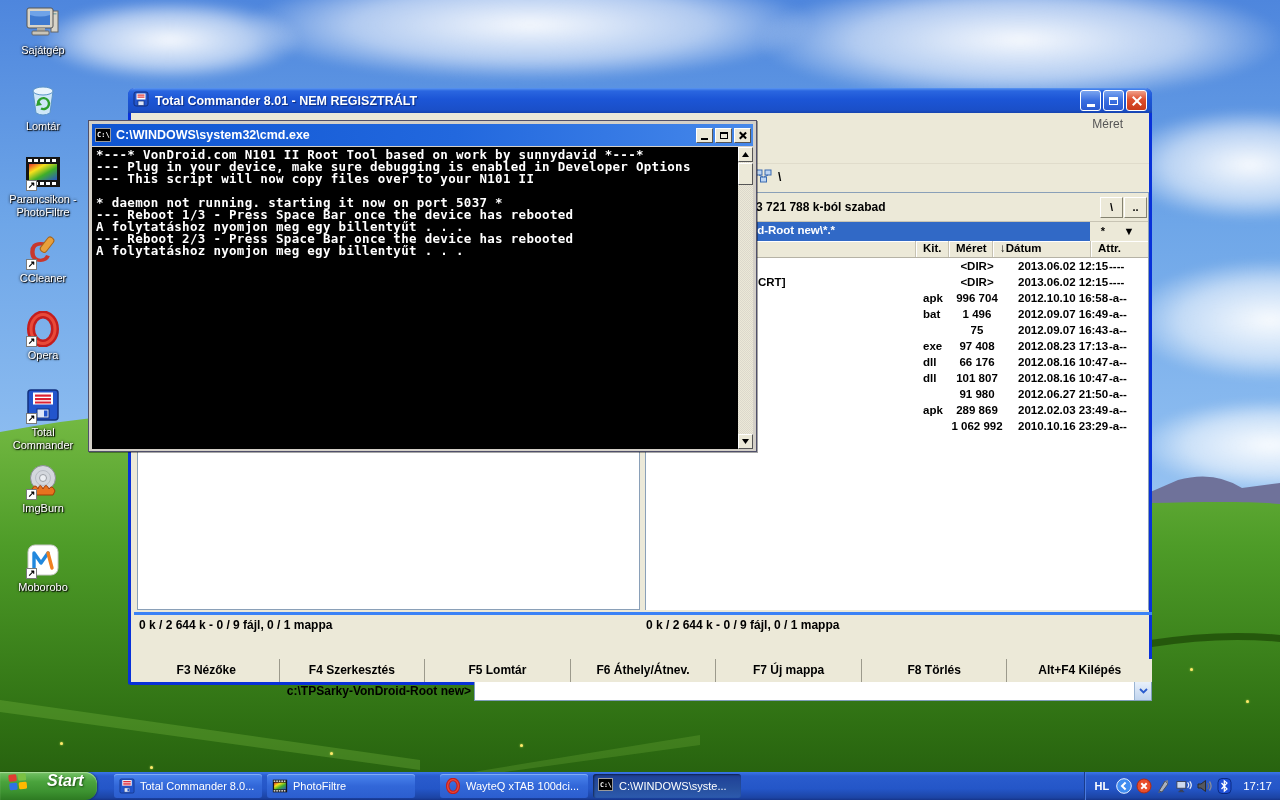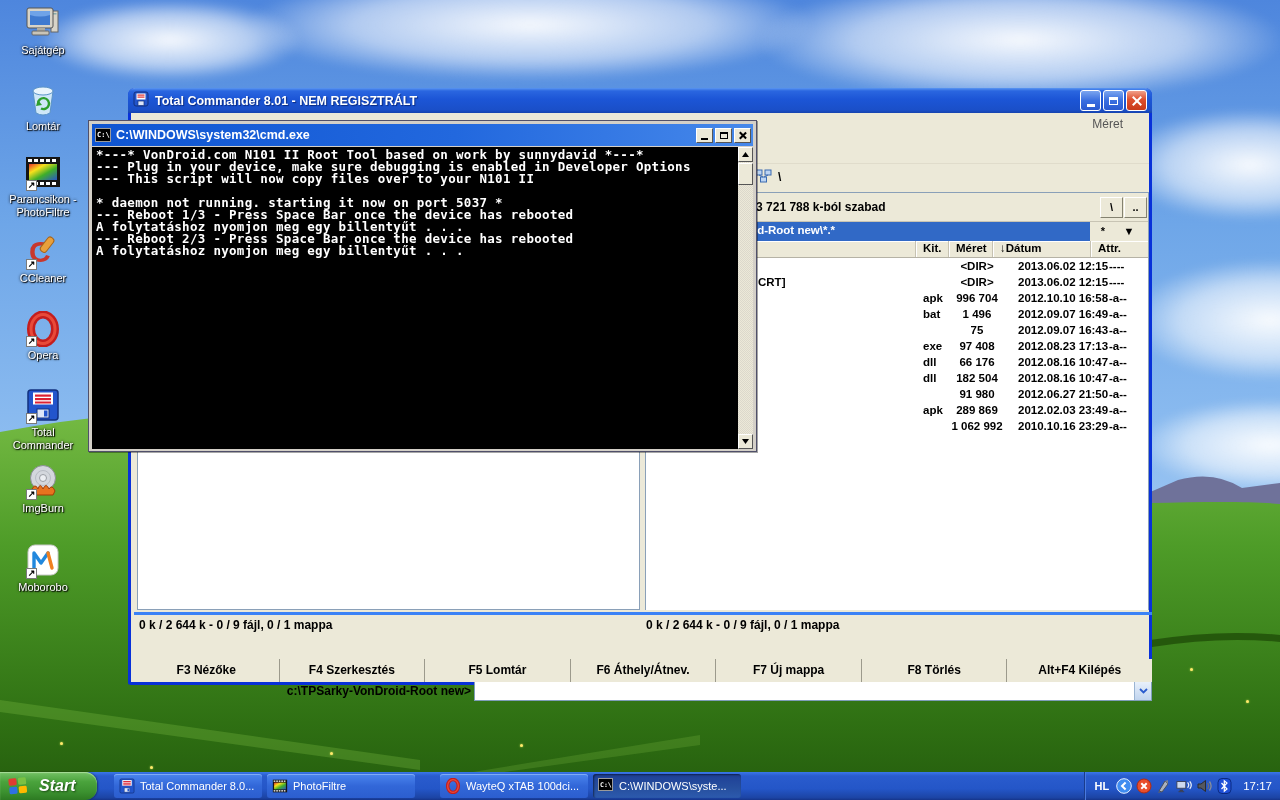--- a/index.html
+++ b/index.html
@@ -94,21 +94,21 @@
   .sb-btn { width:15px; height:15px; background:#ece9d8; border:1px solid; border-color:#fff #555 #555 #fff; display:flex; align-items:center; justify-content:center; }
   .sb-btn svg { display:block; }
   #sb-thumb { width:15px; height:22px; background:#ece9d8; border:1px solid; border-color:#fff #555 #555 #fff; margin-top:1px; }
   #sb-spacer { flex:1; }
 
   
   #taskbar { position:absolute; left:0; top:772px; width:1280px; height:28px; z-index:10;
     background:linear-gradient(180deg,#3a77e8 0%,#2a5ccd 14%,#2456c8 60%,#1c44a4 92%,#15348a 100%); }
   #start-button { position:absolute; left:0; top:0; width:97px; height:28px; border-radius:0 12px 12px 0;
     background:linear-gradient(180deg,#74c266 0%,#4aa33c 35%,#3c9230 70%,#2d7a22 100%);
-    box-shadow:inset 0 1px 1px #a9dd9a, 1px 0 2px rgba(0,0,0,.4); display:flex; align-items:center; padding-left:8px; gap:11px; }
+    box-shadow:inset 0 1px 1px #a9dd9a, 1px 0 2px rgba(0,0,0,.4); display:flex; padding-left:8px; gap:19px; }
   #start-label { color:#fff; font-size:16px; font-weight:bold; font-style:italic; text-shadow:1px 1px 2px #1d4d14; }
   .task-item { position:absolute; top:2px; height:24px; border-radius:3px; width:148px;
     background:linear-gradient(180deg,#4a85ee 0%,#3267d8 50%,#2c5ecf 100%); box-shadow:inset 0 1px 0 #7fabf5;
     display:flex; align-items:center; padding:0 5px; gap:5px; color:#fff; font-size:11px; white-space:nowrap; overflow:hidden; }
   .task-item.active { background:linear-gradient(180deg,#1e3f96 0%,#27509f 60%,#2c5aae 100%); box-shadow:inset 1px 1px 2px rgba(0,0,0,.5); }
   .task-item .ti-label { overflow:hidden; text-overflow:ellipsis; }
   #tray { position:absolute; right:0; top:0; height:28px; display:flex; align-items:center; padding:0 8px 0 10px; gap:5px;
     border-left:1px solid #1a3c8c; box-shadow:inset 1px 0 0 #4a7ae0; }
   #tray-lang { color:#fff; font-size:11px; font-weight:bold; margin-right:2px; }
   .tray-ico { width:16px; height:16px; display:flex; align-items:center; justify-content:center; }
@@ -369,21 +369,21 @@
         <div class="frow">
           <span class="fc-name"></span>
           <span class="fc-ext">dll</span>
           <span class="fc-size">66 176</span>
           <span class="fc-date">2012.08.16 10:47</span>
           <span class="fc-attr">-a--</span>
         </div>
         <div class="frow">
           <span class="fc-name"></span>
           <span class="fc-ext">dll</span>
-          <span class="fc-size">182 504</span>
+          <span class="fc-size">101 807</span>
           <span class="fc-date">2012.08.16 10:47</span>
           <span class="fc-attr">-a--</span>
         </div>
         <div class="frow">
           <span class="fc-name"></span>
           <span class="fc-ext"></span>
           <span class="fc-size">91 980</span>
           <span class="fc-date">2012.06.27 21:50</span>
           <span class="fc-attr">-a--</span>
         </div>

